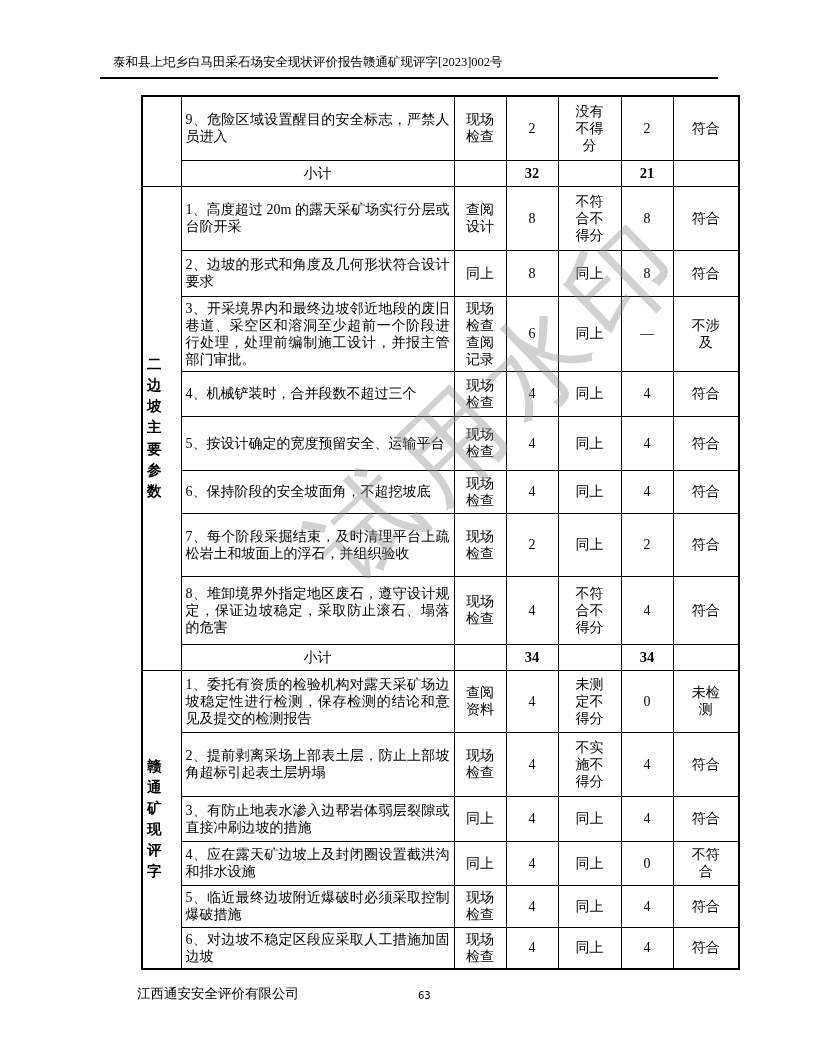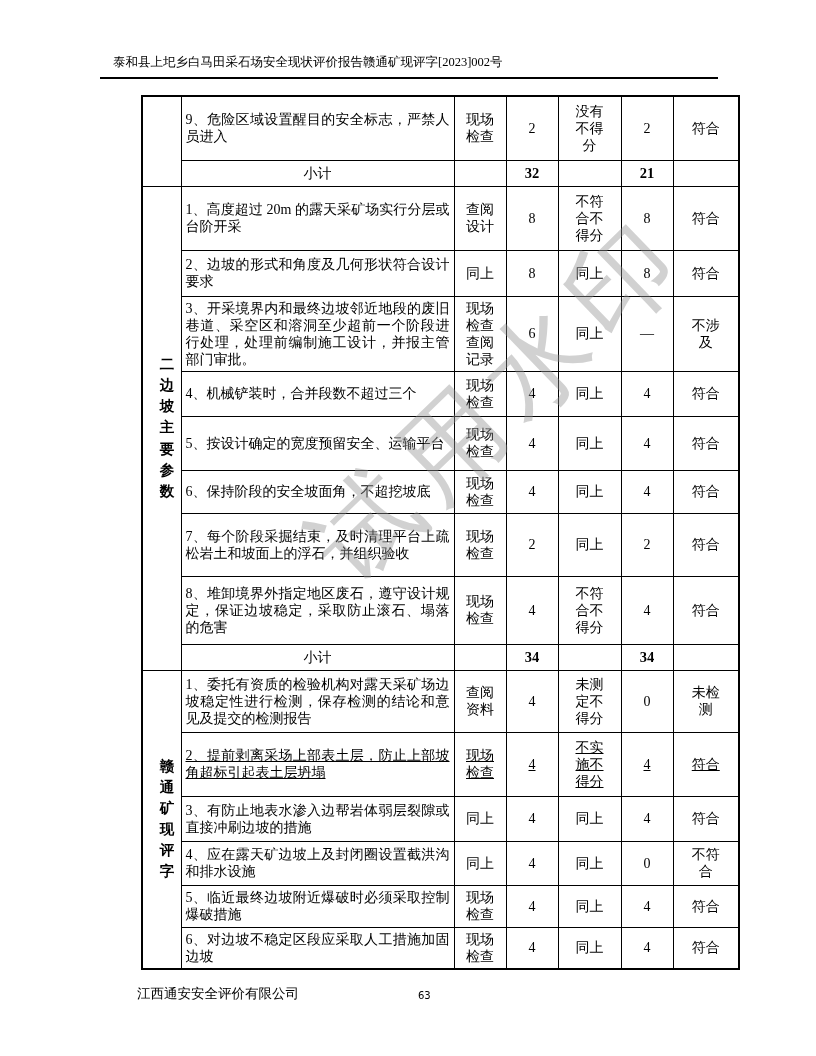--- a/index.html
+++ b/index.html
@@ -36,21 +36,21 @@
   table.eval td{
     border:1px solid #000;
     padding:3px 4px;
     vertical-align:middle;
     overflow:hidden;
   }
   table.eval{border:2px solid #000;}
   td.item{text-align:justify;text-justify:inter-ideograph;}
   td.center{text-align:center;white-space:pre-line;}
   td.bold{font-weight:bold;font-size:14.5px;}
-  td.label-cell{text-align:center;padding:0;}
+  td.label-cell{text-align:left;padding:0;}
   .vtext{
     display:inline-block;
     width:4px;              
     word-break:break-all;
     line-height:1.45;
     font-weight:bold;
     font-size:14.5px;
     white-space:normal;
   }
   
@@ -212,21 +212,21 @@
           <td class="center">查阅
 资料</td>
           <td class="center">4</td>
           <td class="center">未测
 定不
 得分</td>
           <td class="center">0</td>
           <td class="center">未检
 测</td>
         </tr>
-        <tr style="height: 64px; text-decoration: underline;">
+        <tr style="height: 64px;">
           <td class="item">2、提前剥离采场上部表土层，防止上部坡角超标引起表土层坍塌</td>
           <td class="center">现场
 检查</td>
           <td class="center">4</td>
           <td class="center">不实
 施不
 得分</td>
           <td class="center">4</td>
           <td class="center">符合</td>
         </tr>

